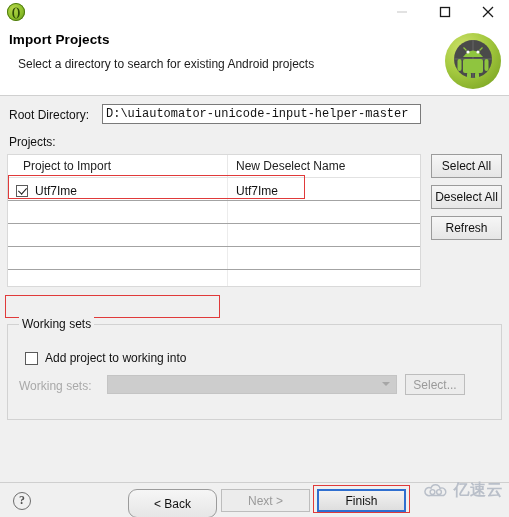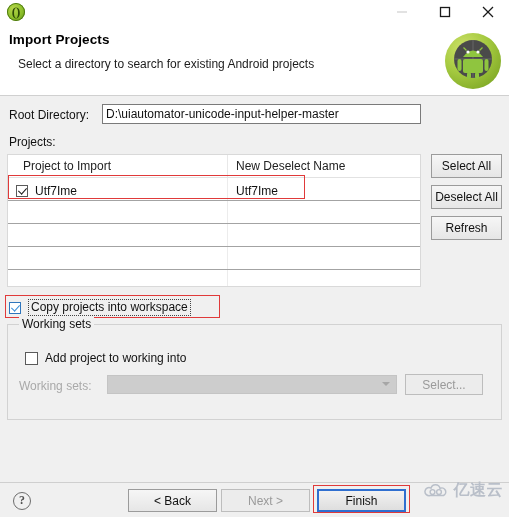--- a/index.html
+++ b/index.html
@@ -118,21 +118,21 @@
 
   .root-input {
     position: absolute;
     left: 102px;
     top: 8px;
     width: 319px;
     height: 20px;
     background: #ffffff;
     border: 1px solid #7a7a7a;
     box-sizing: border-box;
-    font-family: Liberation Sans, sans-serif;
+    font-family: Liberation Mono, monospace;
     font-size: 12px;
     color: #111;
     padding: 0 3px;
     line-height: 18px;
     outline: none;
   }
 
   .btn {
     position: absolute;
     background: linear-gradient(#f6f6f6, #e6e6e6);
@@ -449,48 +449,44 @@
       <div class="td c2"></div>
     </div>
   </div>
 
   <div class="redbox" style="left:8px; top:79px; width:297px; height:24px;"></div>
 
   <button class="btn" style="left:431px; top:58px; width:71px; height:24px;">Select All</button>
   <button class="btn" style="left:431px; top:120px; width:71px; height:24px;">Refresh</button>
   <button class="btn" style="left:431px; top:89px; width:71px; height:24px;">Deselect All</button>
 
-  <div class="copyrow">
-    <span class="cb blue checked"></span>
-    <span class="focus-dotted">Copy projects into workspace</span>
-  </div>
   <div class="redbox" style="left:5px; top:199px; width:215px; height:23px;"></div>
 
   <div class="group"></div>
   <div class="group-top-l"></div>
   <div class="group-top-r"></div>
   <div class="group-legend">Working sets</div>
 
   <div class="ws-check">
     <span class="cb"></span>
     <span style="font-size:12px;color:#111;">Add project to working into</span>
   </div>
 
   <div class="ws-label">Working sets:</div>
   <div class="combo">
     <span style="position:absolute;left:4px;top:2px;font-size:12px;color:#8d8d8d;"></span>
     <span class="combo-arrow"></span>
   </div>
-  <button class="btn disabled" style="left:405px; top:278px; width:78px; height:21px;">Select...</button>
+  <button class="btn disabled" style="left:405px; top:278px; width:60px; height:21px;">Select...</button>
 
 </div>
 
 <div class="footer">
   <div class="help-icon">?</div>
-  <button class="btn" style="left:128px; top:6px; width:89px; height:23px;">&lt; Back</button>
+  <button class="btn" style="left:128px; top:6px; width:89px; height:29px;border-radius:9px;">&lt; Back</button>
   <button class="btn" style="left:317px; top:6px; width:89px; height:23px; border:2px solid #2f6fd0; background:linear-gradient(#f2f2f2,#dedede);">Finish</button>
   <button class="btn disabled" style="left:221px; top:6px; width:89px; height:23px;">Next &gt;</button>
   <div class="redbox" style="left:313px; top:2px; width:97px; height:28px;"></div>
 </div>
 
 <div class="watermark">
   <span class="cloud-mark">
     <svg width="26" height="16" viewBox="0 0 26 16">
       <path d="M6 12.5 A4 4 0 1 1 7 5.2 A4.6 4.6 0 0 1 16 5.4 A3.6 3.6 0 0 1 19.5 12.5 Z" fill="none" stroke="#b9bfc9" stroke-width="1.5"></path>
       <circle cx="8.5" cy="9" r="2.4" fill="none" stroke="#b9bfc9" stroke-width="1.4"></circle>

